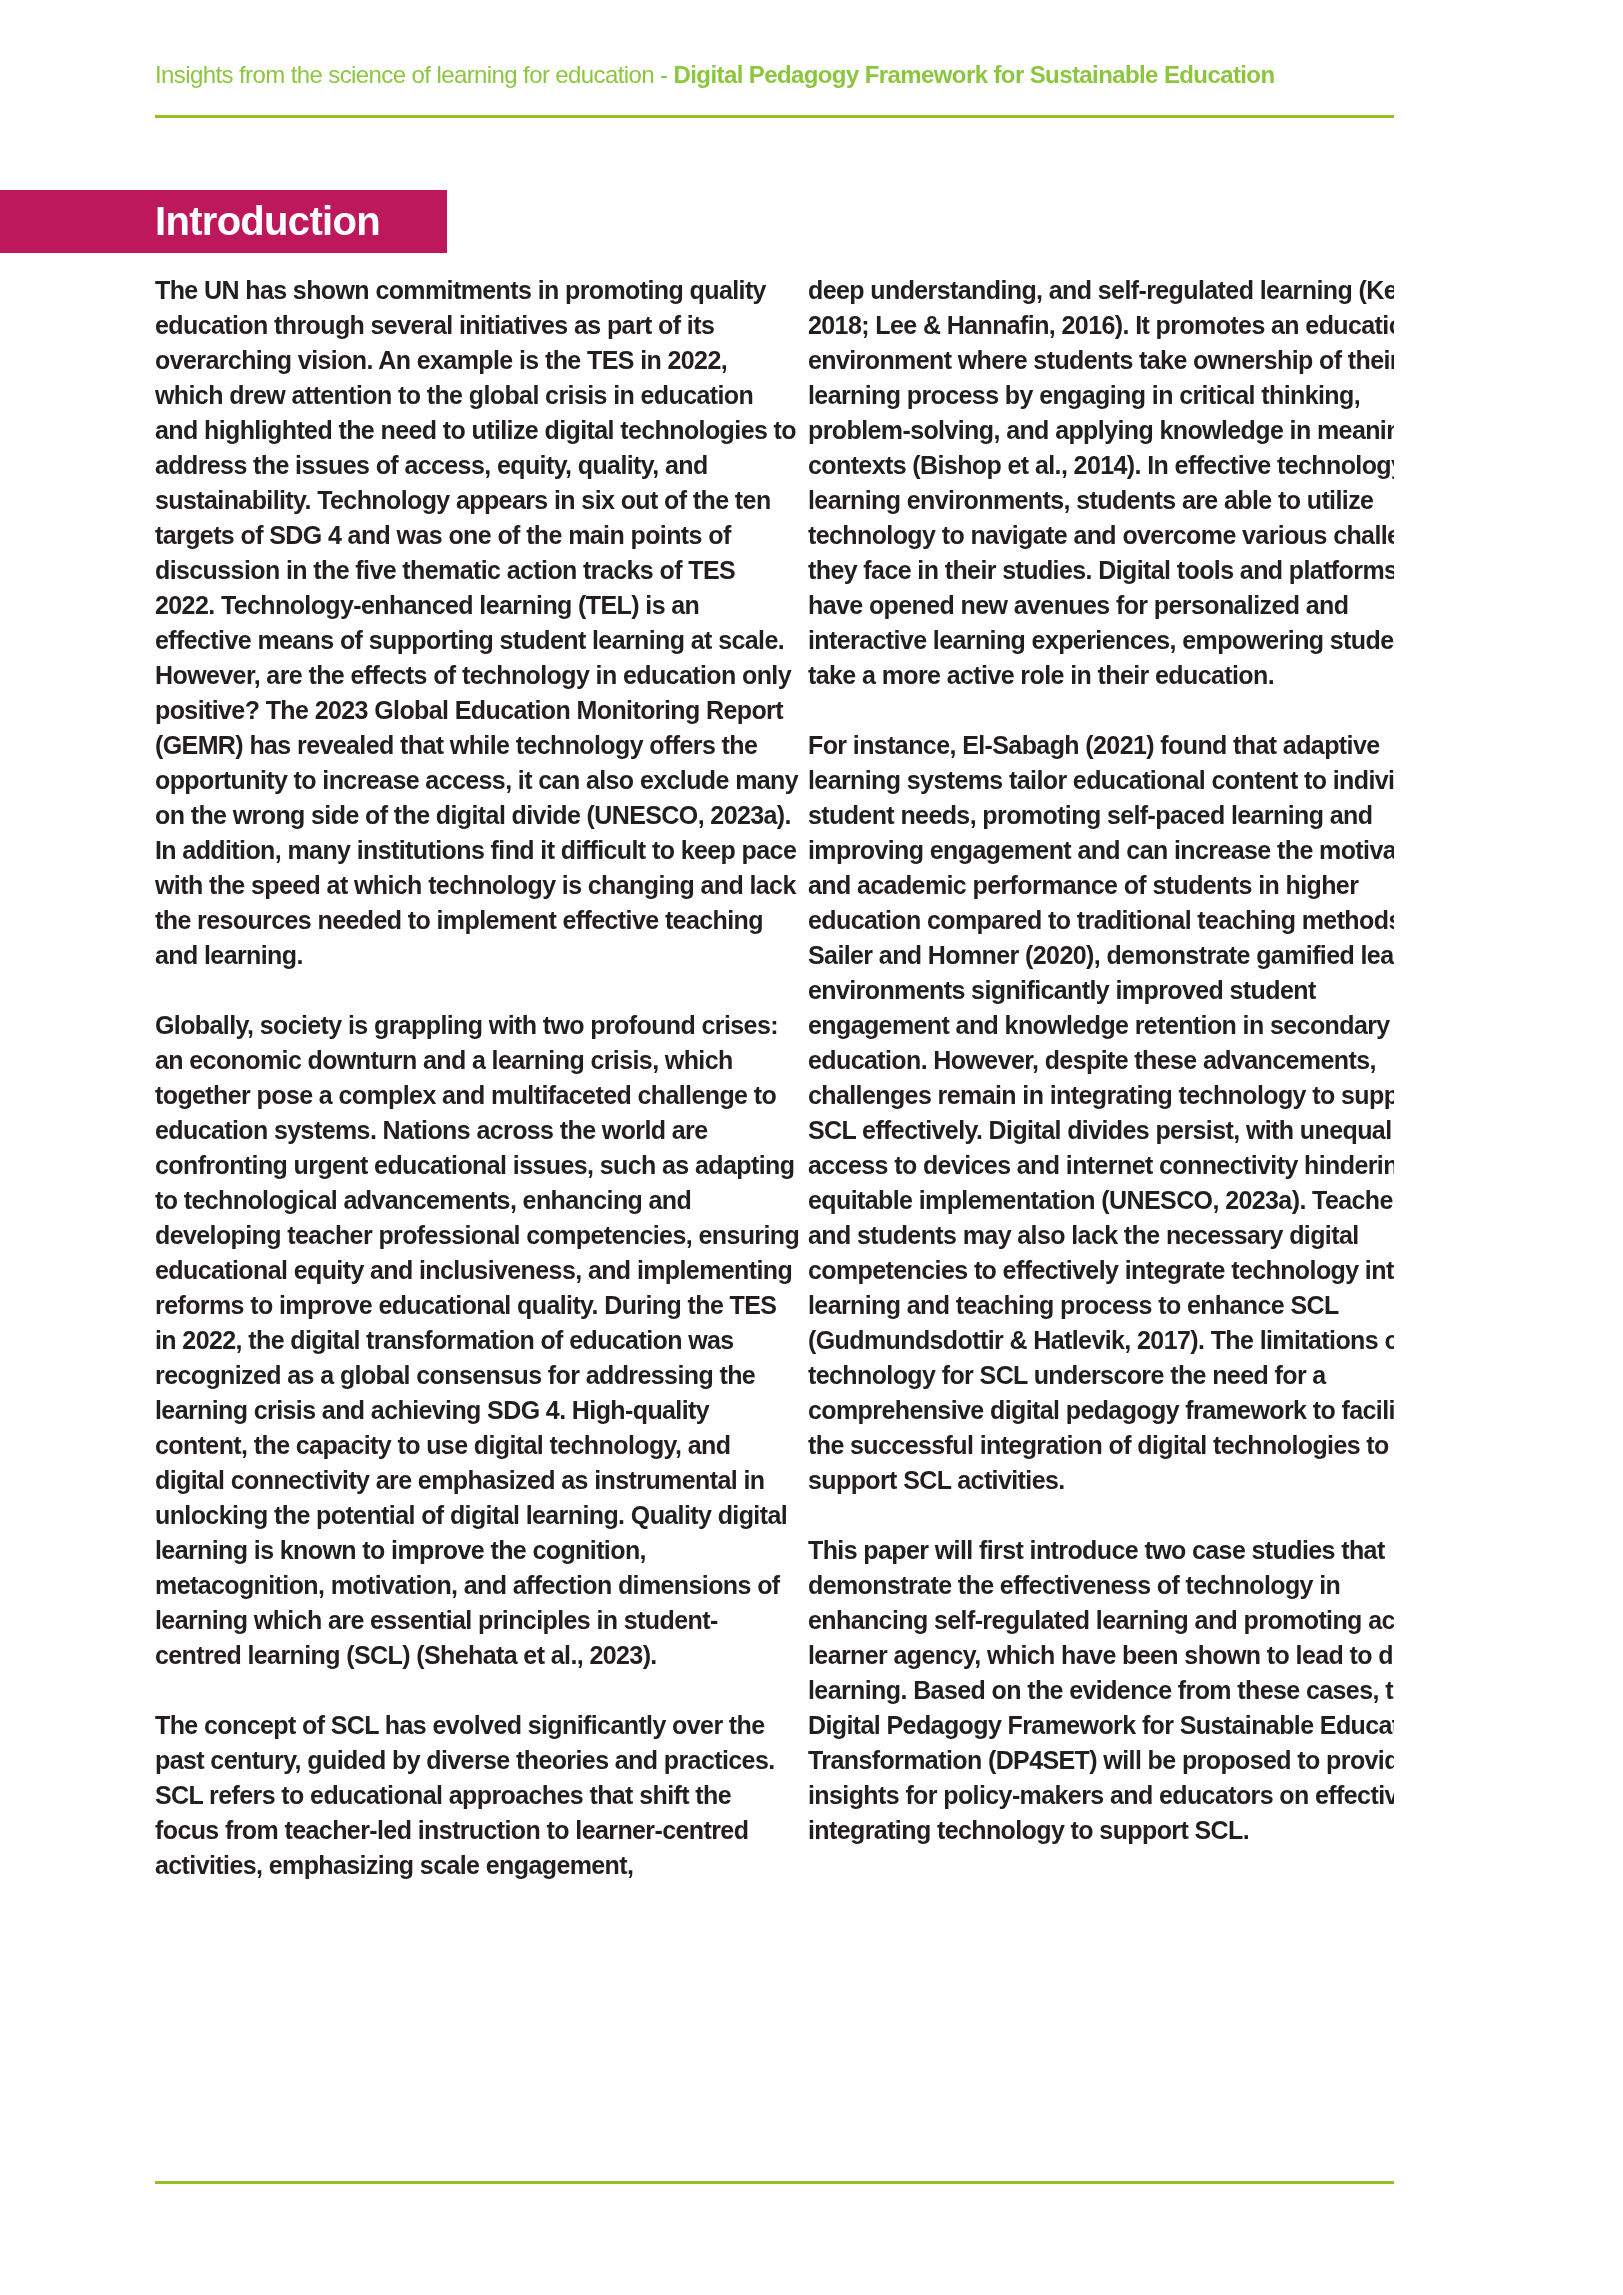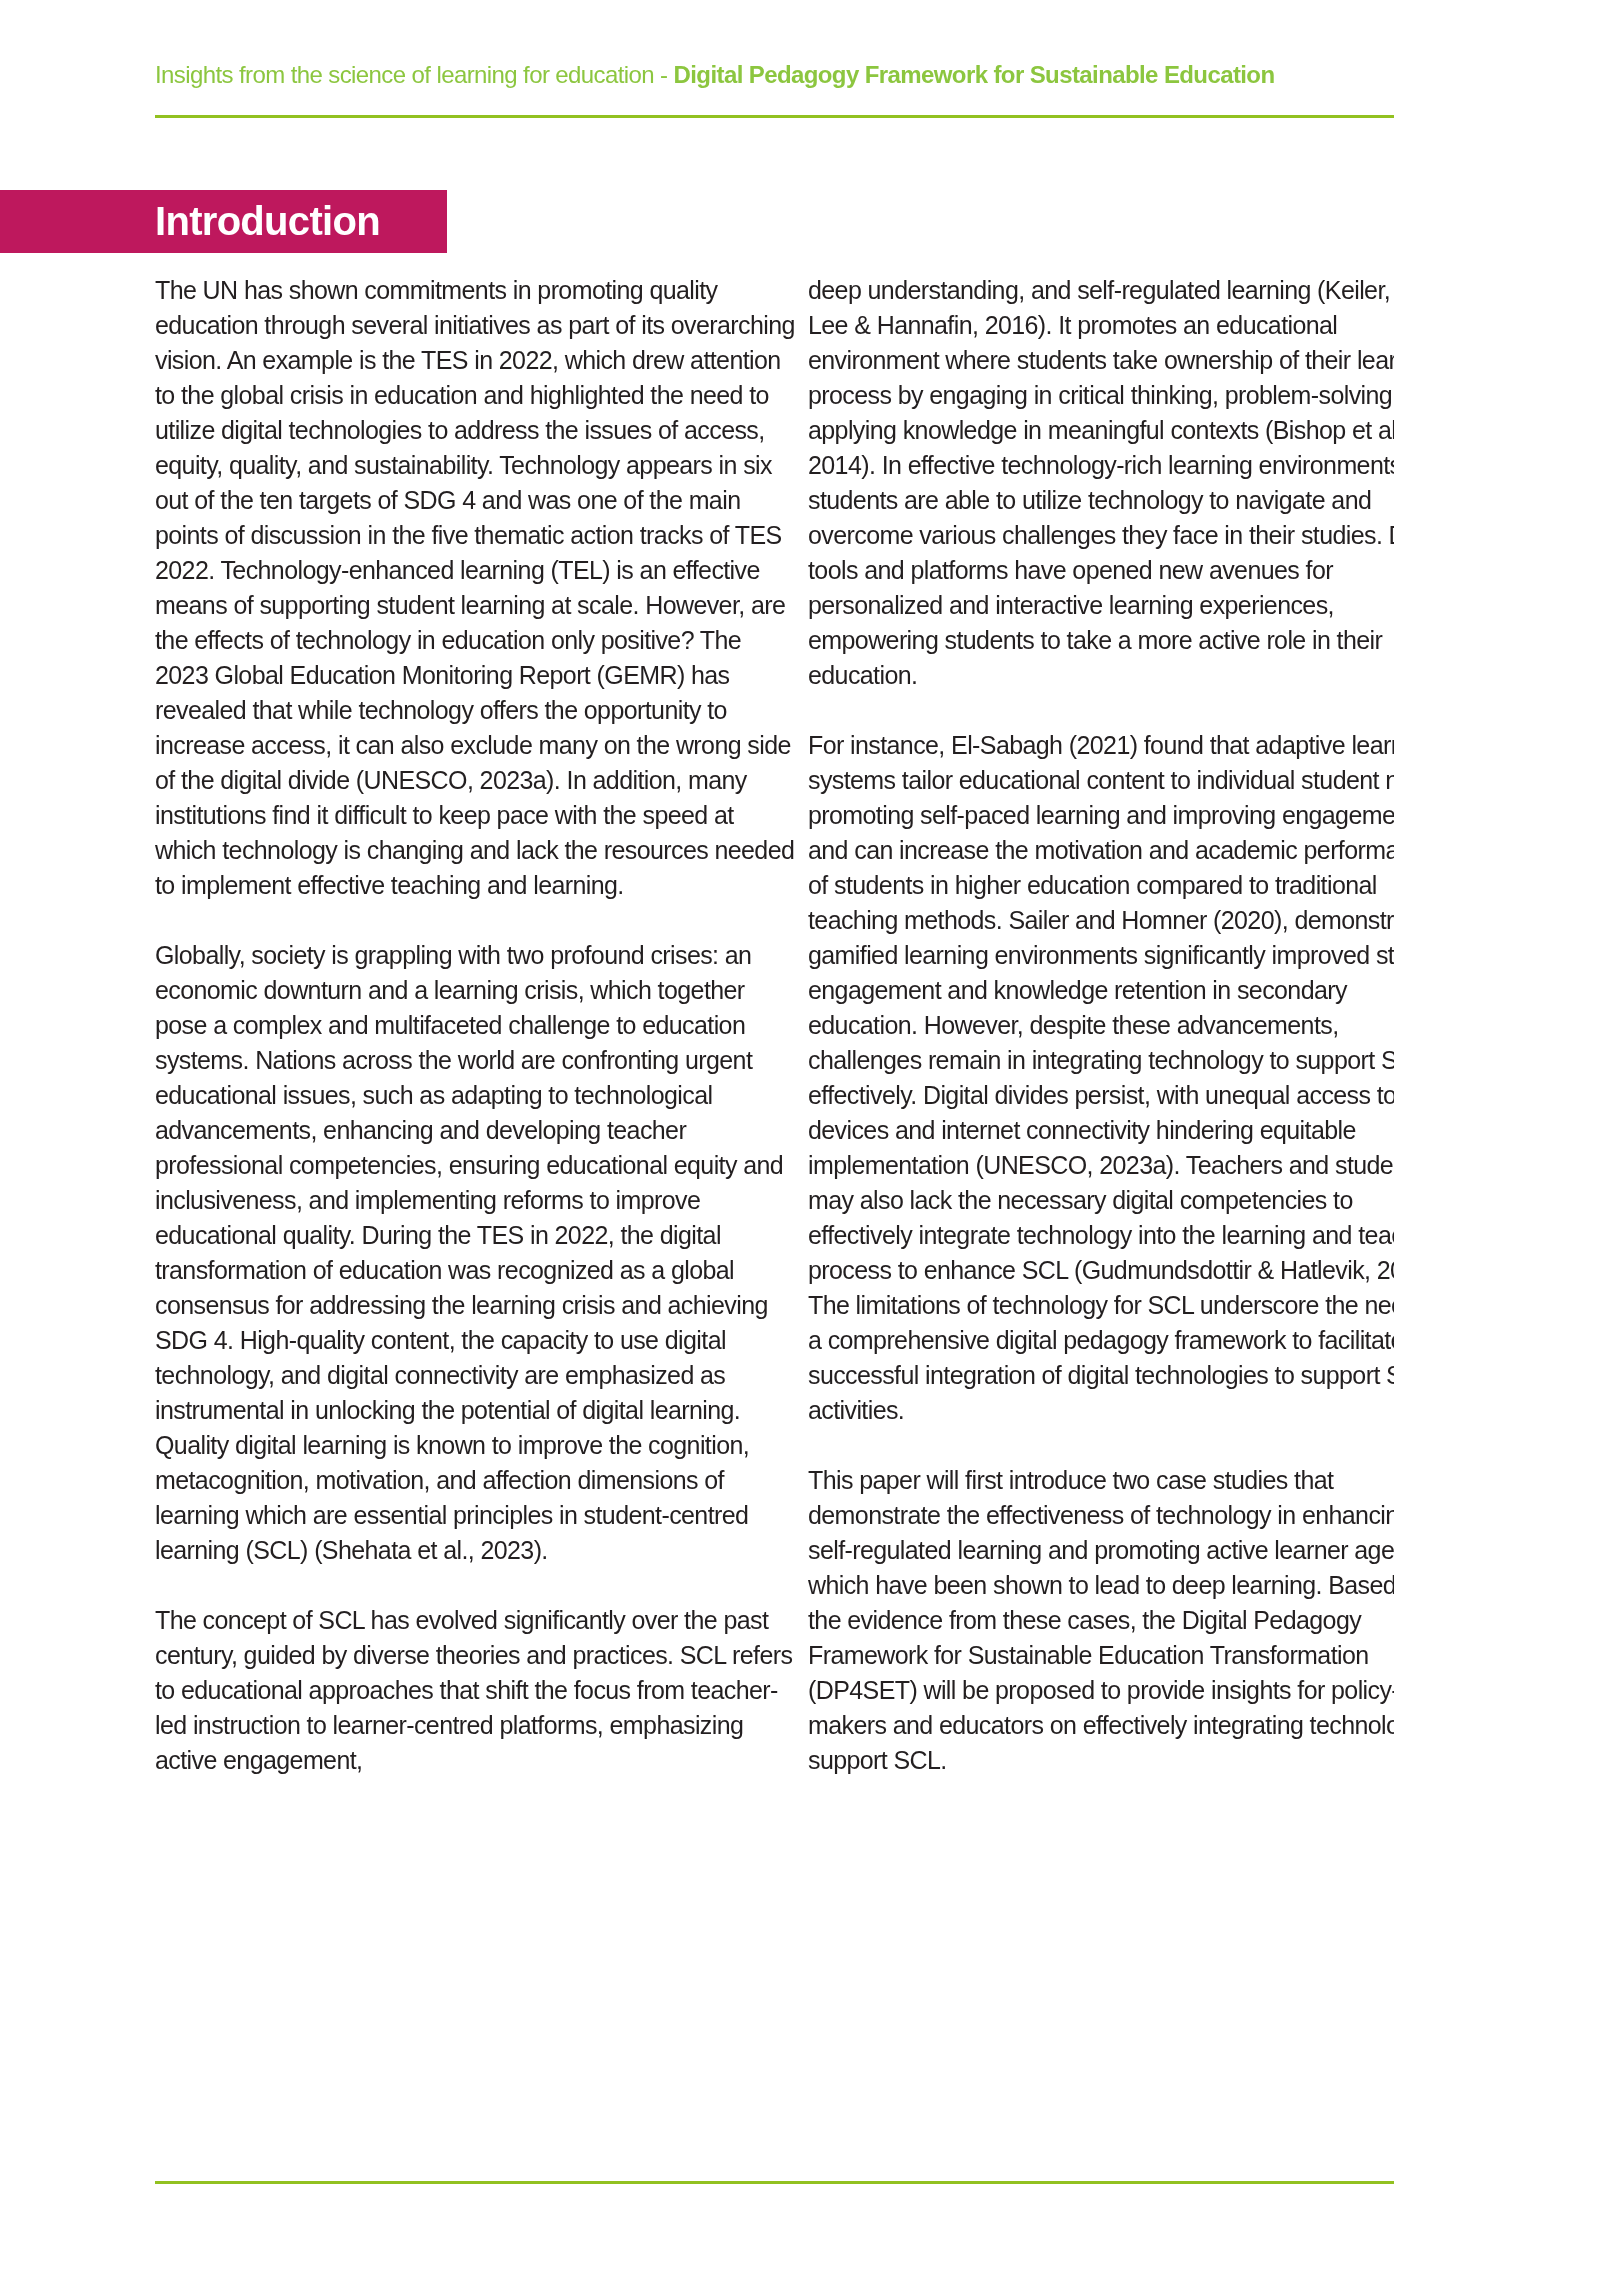--- a/index.html
+++ b/index.html
@@ -64,21 +64,21 @@
   .col {
     position: absolute;
     top: 273px;
     color: #231F20;
     font-size: 25px;
     line-height: 35px;
     letter-spacing: -0.6px;
   }
   .col-1 { left: 155px;  width: 645px; }
   .col-2 { left: 808px; width: 650px; }
-  .col p { margin: 0 0 35px 0; }
+  .col p { margin: 0 0 35px 0; font-weight: bold; }
 
   
   .footer-rule {
     position: absolute;
     top: 2181px;
     left: 155px;
     width: 1332px;
     height: 3px;
     background: #92C120;
   }
@@ -104,21 +104,21 @@
 
   <div class="header-rule"></div>
 
   <div class="section-banner">
     <h1>Introduction</h1>
   </div>
 
   <section class="col col-1">
     <p>The UN has shown commitments in promoting quality education through several initiatives as part of its overarching vision. An example is the TES in 2022, which drew attention to the global crisis in education and highlighted the need to utilize digital technologies to address the issues of access, equity, quality, and sustainability. Technology appears in six out of the ten targets of SDG 4 and was one of the main points of discussion in the five thematic action tracks of TES 2022. Technology-enhanced learning (TEL) is an effective means of supporting student learning at scale. However, are the effects of technology in education only positive? The 2023 Global Education Monitoring Report (GEMR) has revealed that while technology offers the opportunity to increase access, it can also exclude many on the wrong side of the digital divide (UNESCO, 2023a). In addition, many institutions find it difficult to keep pace with the speed at which technology is changing and lack the resources needed to implement effective teaching and learning.</p>
     <p>Globally, society is grappling with two profound crises: an economic downturn and a learning crisis, which together pose a complex and multifaceted challenge to education systems. Nations across the world are confronting urgent educational issues, such as adapting to technological advancements, enhancing and developing teacher professional competencies, ensuring educational equity and inclusiveness, and implementing reforms to improve educational quality. During the TES in 2022, the digital transformation of education was recognized as a global consensus for addressing the learning crisis and achieving SDG 4. High-quality content, the capacity to use digital technology, and digital connectivity are emphasized as instrumental in unlocking the potential of digital learning. Quality digital learning is known to improve the cognition, metacognition, motivation, and affection dimensions of learning which are essential principles in student-centred learning (SCL) (Shehata et al., 2023).</p>
-    <p>The concept of SCL has evolved significantly over the past century, guided by diverse theories and practices. SCL refers to educational approaches that shift the focus from teacher-led instruction to learner-centred platforms, emphasizing active engagement,</p>
+    <p>The concept of SCL has evolved significantly over the past century, guided by diverse theories and practices. SCL refers to educational approaches that shift the focus from teacher-led instruction to learner-centred activities, emphasizing scale engagement,</p>
   </section>
 
   <section class="col col-2">
     <p>deep understanding, and self-regulated learning (Keiler, 2018; Lee &amp; Hannafin, 2016). It promotes an educational environment where students take ownership of their learning process by engaging in critical thinking, problem-solving, and applying knowledge in meaningful contexts (Bishop et al., 2014). In effective technology-rich learning environments, students are able to utilize technology to navigate and overcome various challenges they face in their studies. Digital tools and platforms have opened new avenues for personalized and interactive learning experiences, empowering students to take a more active role in their education.</p>
     <p>For instance, El-Sabagh (2021) found that adaptive learning systems tailor educational content to individual student needs, promoting self-paced learning and improving engagement and can increase the motivation and academic performance of students in higher education compared to traditional teaching methods. Sailer and Homner (2020), demonstrate gamified learning environments significantly improved student engagement and knowledge retention in secondary education. However, despite these advancements, challenges remain in integrating technology to support SCL effectively. Digital divides persist, with unequal access to devices and internet connectivity hindering equitable implementation (UNESCO, 2023a). Teachers and students may also lack the necessary digital competencies to effectively integrate technology into the learning and teaching process to enhance SCL (Gudmundsdottir &amp; Hatlevik, 2017). The limitations of technology for SCL underscore the need for a comprehensive digital pedagogy framework to facilitate the successful integration of digital technologies to support SCL activities.</p>
     <p>This paper will first introduce two case studies that demonstrate the effectiveness of technology in enhancing self-regulated learning and promoting active learner agency, which have been shown to lead to deep learning. Based on the evidence from these cases, the Digital Pedagogy Framework for Sustainable Education Transformation (DP4SET) will be proposed to provide insights for policy-makers and educators on effectively integrating technology to support SCL.</p>
   </section>
 
   <div class="footer-rule"></div>
 

